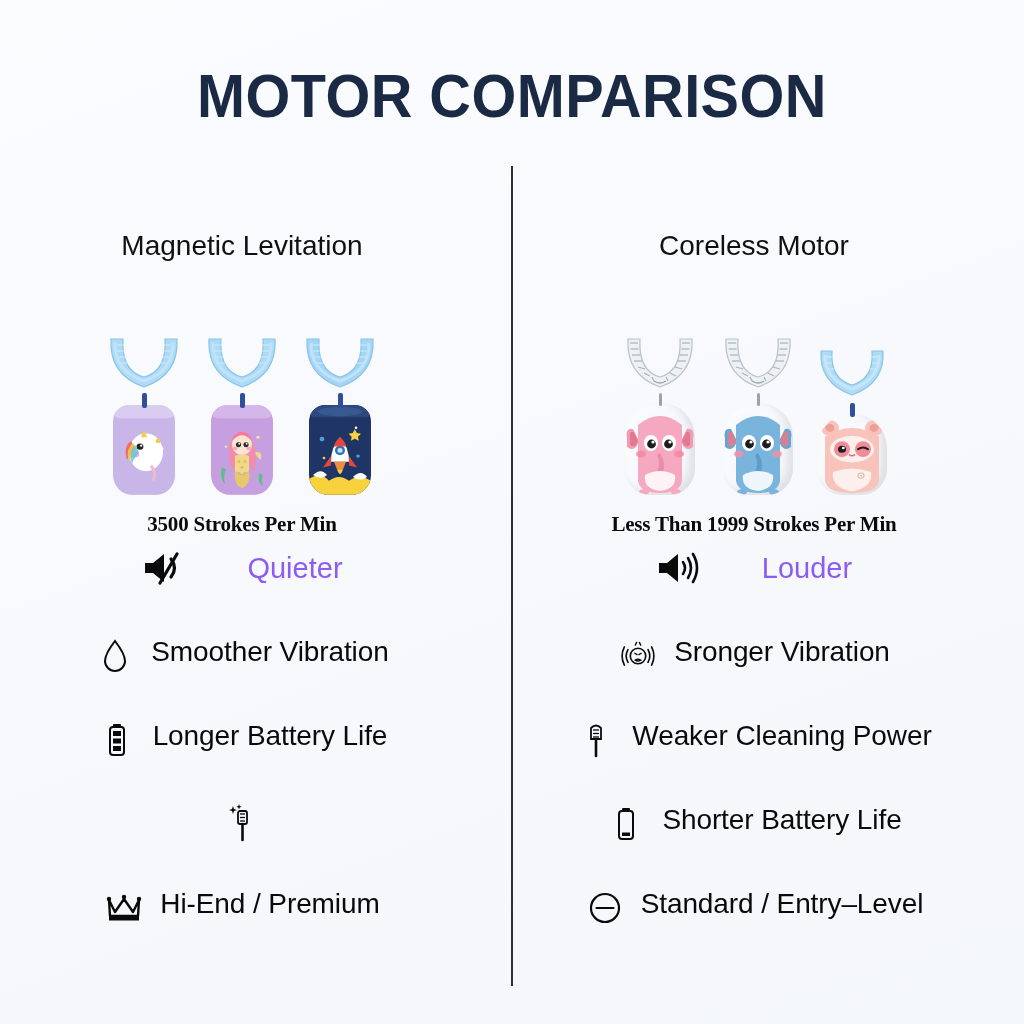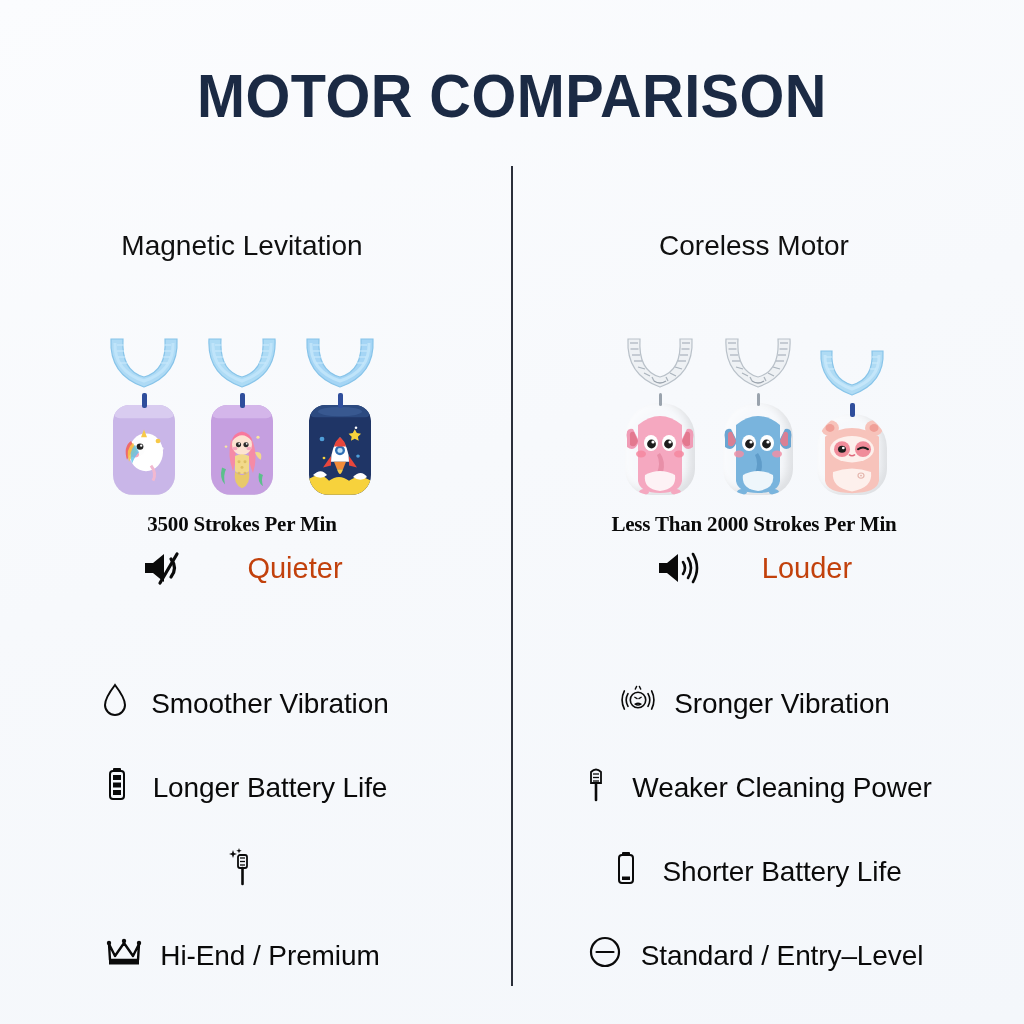--- a/index.html
+++ b/index.html
@@ -155,36 +155,36 @@
     left: 0;
     width: 100%;
     display: flex;
     align-items: center;
     justify-content: center;
     gap: 18px;
   }
   .noise-label {
     font-size: 29px;
     font-weight: 400;
-    color: #c2410c;
+    color: #8b5cf6;
     margin-left: 44px;
   }
   .icon-speaker { width: 44px; height: 36px; display:block; }
 
   
   .features {
     position: absolute;
     top: 624px;
     left: 0;
     width: 100%;
   }
   .feature {
     height: 84px;
     display: flex;
-    align-items: flex-end;
+    align-items: flex-start;
     justify-content: center;
     gap: 16px;
   }
   .feature .f-icon {
     width: 40px;
     height: 40px;
     display: flex;
     align-items: center;
     justify-content: center;
     flex: 0 0 auto;
@@ -550,21 +550,21 @@
             <path d="M41 40 Q46 36 51 40" stroke="#1d1d1d" stroke-width="2.2" fill="none" stroke-linecap="round"></path>
             <path d="M32 46 Q35 49 38 46" stroke="#e06a7d" stroke-width="1.8" fill="none"></path>
             <path d="M16 66 Q35 58 54 66 Q56 84 35 88 Q14 84 16 66 Z" fill="#fdf0ec"></path>
             <circle cx="44" cy="70" r="3" fill="none" stroke="#e5b8b0" stroke-width="1.2"></circle>
             <circle cx="44" cy="70" r="1" fill="#e5b8b0"></circle>
           </svg>
         </div>
       </div>
     </div>
 
-    <div class="strokes">Less Than 2000 Strokes Per Min</div>
+    <div class="strokes">Less Than 1999 Strokes Per Min</div>
 
     <div class="noise-row">
       <span>
         <svg class="icon-speaker" viewBox="0 0 44 36">
           <path d="M3 13 H11 L22 4 V32 L11 23 H3 Z" fill="#0a0a0a"></path>
           <path d="M27 12 Q31 18 27 24" stroke="#0a0a0a" stroke-width="2.6" fill="none" stroke-linecap="round"></path>
           <path d="M32 8 Q38 18 32 28" stroke="#0a0a0a" stroke-width="2.6" fill="none" stroke-linecap="round"></path>
           <path d="M37 4 Q45 18 37 32" stroke="#0a0a0a" stroke-width="2.6" fill="none" stroke-linecap="round"></path>
         </svg>
       </span>

